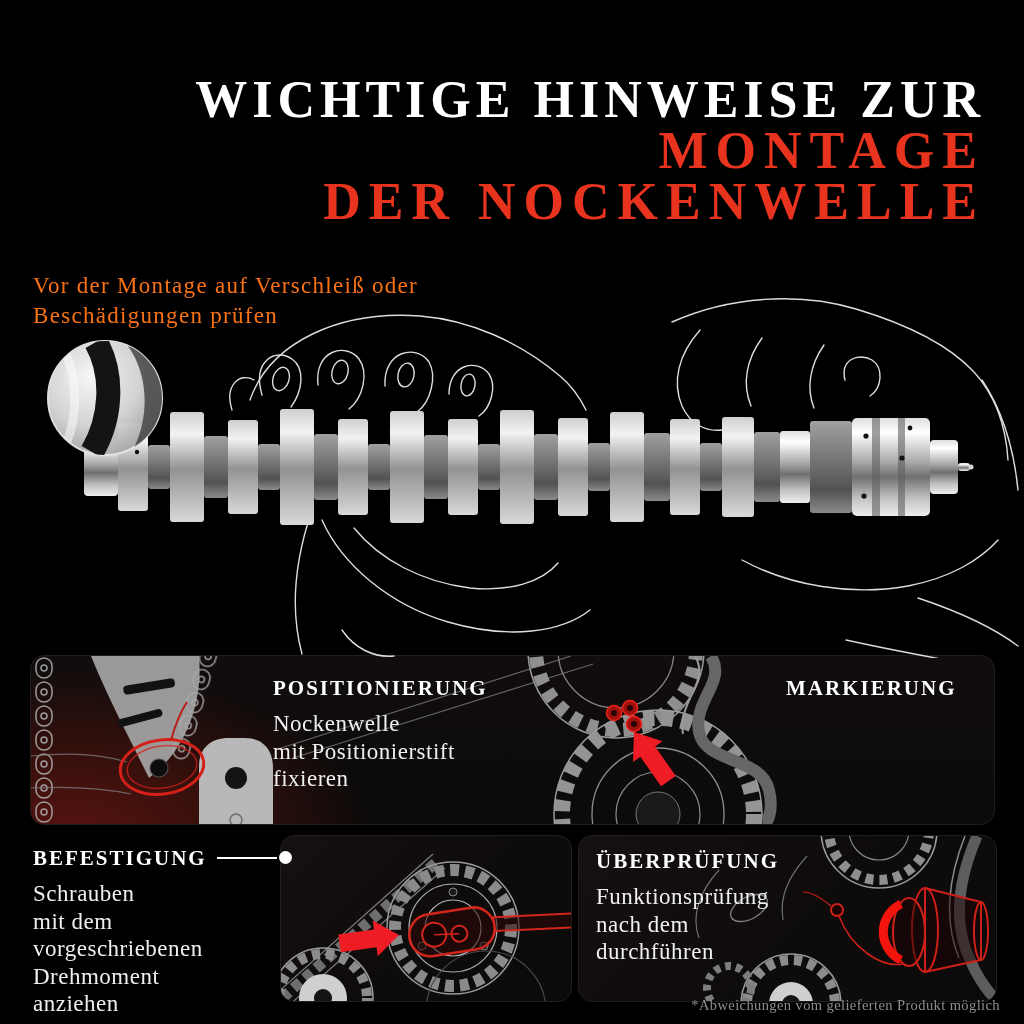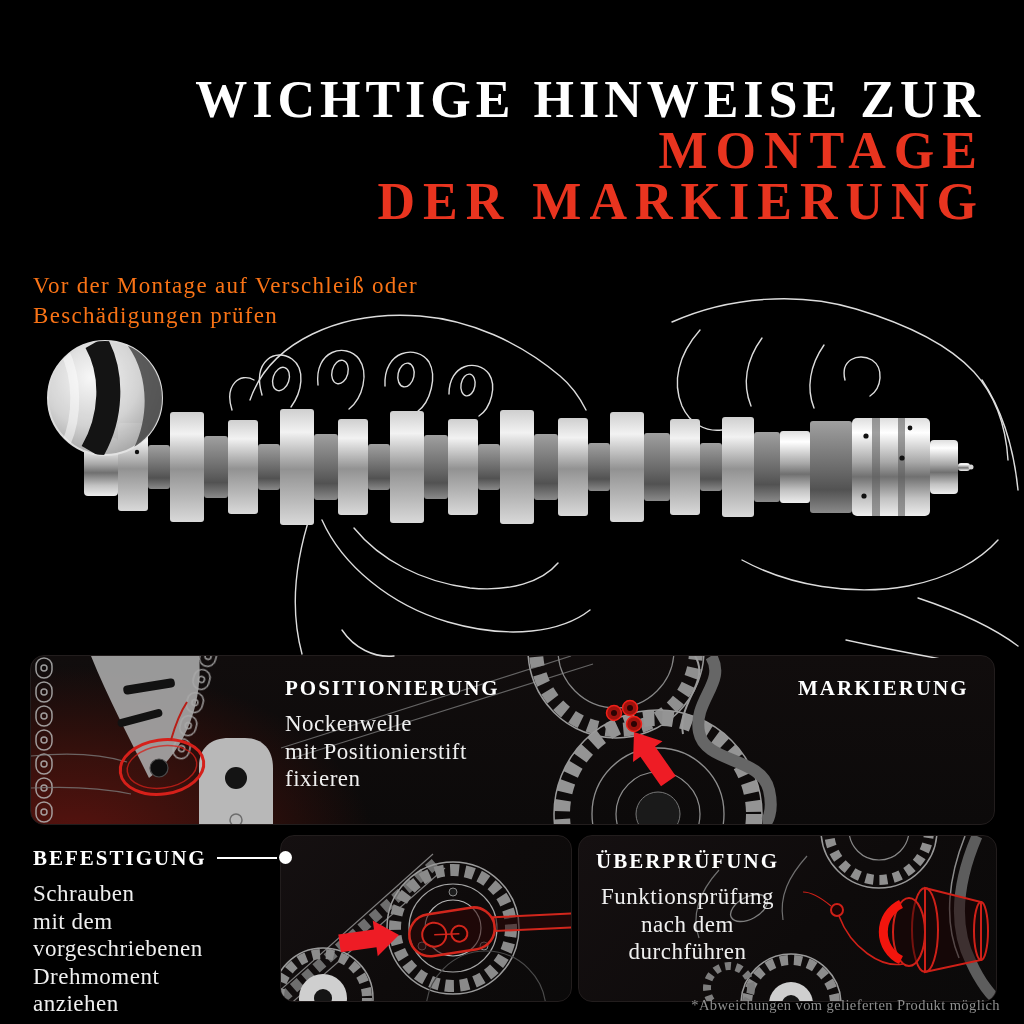--- a/index.html
+++ b/index.html
@@ -15,23 +15,23 @@
   .subtitle span{display:block;}
   
   .hero{position:absolute;left:0;top:258px;width:1024px;height:400px;z-index:1;}
   
   .panel{position:absolute;border-radius:14px;border:1px solid #221d1d;overflow:hidden;
          background:linear-gradient(135deg,#151011 0%,#0e0b0b 55%,#0b0a0a 100%);}
   .panel-top{left:30px;top:655px;width:963px;height:168px;
      background:radial-gradient(420px 250px at 40px 190px,#5a130f 0%,#35100c 38%,rgba(18,9,9,0) 72%),
                 linear-gradient(#110d0d,#0c0a0a);}
   .panel-mid{left:280px;top:835px;width:290px;height:165px;}
-  .panel-right{left:578px;top:835px;width:417px;height:165px;text-align:center;}
+  .panel-right{left:578px;top:835px;width:417px;height:165px;}
   .panel-art{position:absolute;left:0;top:0;width:100%;height:100%;}
-  .ptext{position:absolute;z-index:2;margin-left:12px;}
+  .ptext{position:absolute;z-index:2;}
   .panel-heading{font-size:21px;font-weight:bold;letter-spacing:2px;color:#ffffff;margin:0 0 9px 0;white-space:nowrap;}
   .panel-body{font-size:23px;line-height:27.5px;letter-spacing:.5px;color:#efefef;}
   .panel-body span{display:block;white-space:nowrap;}
   .pos-text{left:242px;top:20px;}
   .mark-text{left:755px;top:20px;}
   .uep-text{position:absolute;left:17px;top:13px;z-index:2;}
   
   .bef{position:absolute;left:33px;top:846px;z-index:3;}
   .leader-line{position:absolute;left:217px;top:857px;width:60px;height:2px;background:#ffffff;z-index:3;}
   .leader-dot{position:absolute;left:279px;top:851px;width:13px;height:13px;border-radius:50%;background:#ffffff;z-index:4;}
@@ -39,21 +39,21 @@
   .footnote{position:absolute;right:24px;top:997px;font-size:14.5px;letter-spacing:.4px;color:#8e8e8e;margin-left:28px;}
 </style>
 </head>
 <body>
 
 <div class="stage">
 
   <div class="title">
     <div class="t1">WICHTIGE HINWEISE ZUR</div>
     <div class="t2">MONTAGE</div>
-    <div class="t2">DER MARKIERUNG</div>
+    <div class="t2">DER NOCKENWELLE</div>
   </div>
 
   <div class="subtitle">
     <span>Vor der Montage auf Verschleiß oder</span>
     <span>Beschädigungen prüfen</span>
   </div>
 
   <svg class="hero" viewBox="0 0 1024 400">
     <defs>
       <linearGradient id="gJ" x1="0" y1="0" x2="0" y2="1">

